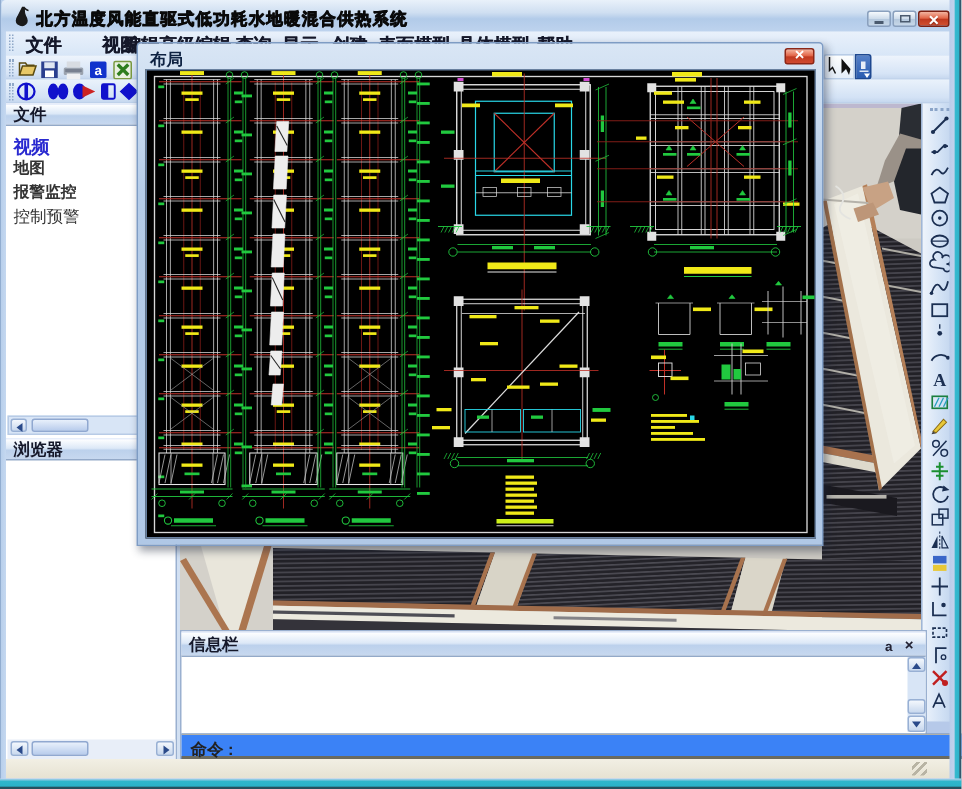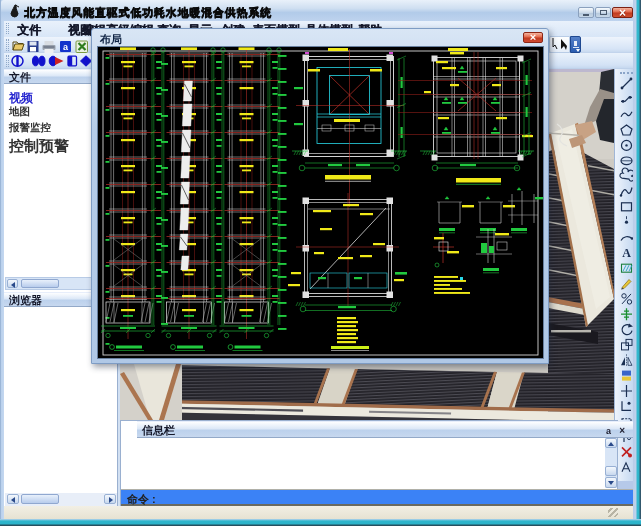--- a/index.html
+++ b/index.html
@@ -161,21 +161,21 @@
       <polygon points="0,305 4,303 33,351 28,351" fill="#ab754f"></polygon>
       <polygon points="56,295 61,295 44,351 39,351" fill="#ab754f"></polygon>
     </svg>
   </div>
 
 <div class="abs" style="left:4px;top:69px;width:114px;height:437px;background:#fff;border-right:1px solid #9ab0d0">
  <div class="hdr" style="position:absolute;left:0;top:0;width:114px;height:15px">文件</div>
  <div class="abs" style="left:5px;top:21px;font-size:12px;font-weight:bold;color:#2a2ad0">视频</div>
  <div class="abs" style="left:5px;top:36px;font-size:10.5px;font-weight:bold;color:#333">地图</div>
  <div class="abs" style="left:5px;top:52px;font-size:10.5px;font-weight:bold;color:#333">报警监控</div>
- <div class="abs" style="left:5px;top:68px;font-size:15px;font-weight:bold;color:#333">控制预警</div>
+ <div class="abs" style="left:5px;top:68px;font-size:11px;font-weight:normal;color:#333">控制预警</div>
 
  <div class="abs" style="left:1px;top:208px;width:112px;height:13px;background:#d8e5f6;border:1px solid #b8cbe6">
    <div class="abs" style="left:1px;top:1px;width:11px;height:9px;background:linear-gradient(#f4f8fd,#c8d8ee);border:1px solid #98b0d4;border-radius:2px">
         <div class="abs" style="left:2.5px;top:1.5px;width:0;height:0;border-top:3px solid transparent;border-bottom:3px solid transparent;border-right:4px solid #2a4a8a"></div>
       </div>
    <div class="abs" style="left:15px;top:1px;width:38px;height:9px;background:linear-gradient(#e8f0fb,#b8ccec);border:1px solid #90a8d0;border-radius:2px"></div>
  </div>
  <div class="hdr" style="position:absolute;left:0;top:223px;width:114px;height:15px">浏览器</div>
 
  <div class="abs" style="left:1px;top:424px;width:112px;height:13px;background:#e8eef8">
@@ -289,21 +289,21 @@
         <circle cx="10" cy="10" r="2" fill="#c02020"></circle>
       </g>
       <g transform="translate(5,391.8)">
         <path d="M2,11 L6,2 L10,11 M3.5,8 L8.5,8" stroke="#1b2f52" fill="none" stroke-width="1.1"></path>
       </g>
     </svg>
 </div>
 <div class="abs" style="left:614px;top:481px;width:23px;height:38px;background:#b6c9e9"></div>
 
 <div class="abs" style="left:120px;top:420px;width:498px;height:86px;background:#fff;border:1px solid #9ab0d0">
- <div class="hdr" style="position:absolute;left:16px;top:0;width:496px;height:17px;line-height:16px">信息栏
+ <div class="hdr" style="position:absolute;left:0;top:0;width:496px;height:17px;line-height:16px">信息栏
   <span style="position:absolute;right:22px;top:1px;font-size:9px;color:#223">a</span>
   <span style="position:absolute;right:8px;top:1px;font-size:10px;color:#223">×</span>
  </div>
 
  <div class="abs" style="left:484px;top:17px;width:12px;height:50px;background:#d8e5f6">
   <div class="abs" style="left:0;top:0;width:12px;height:10px;background:linear-gradient(#f4f8fd,#c8d8ee);border:1px solid #98b0d4;border-radius:2px">
         <div class="abs" style="left:2px;top:2.5px;width:0;height:0;border-left:3px solid transparent;border-right:3px solid transparent;border-bottom:4px solid #2a4a8a"></div>
       </div>
   <div class="abs" style="left:0;top:28px;width:12px;height:10px;background:linear-gradient(#f4f8fd,#c8d8ee);border:1px solid #98b0d4;border-radius:2px"></div>
   <div class="abs" style="left:0;top:39px;width:12px;height:11px;background:linear-gradient(#f4f8fd,#c8d8ee);border:1px solid #98b0d4;border-radius:2px">

